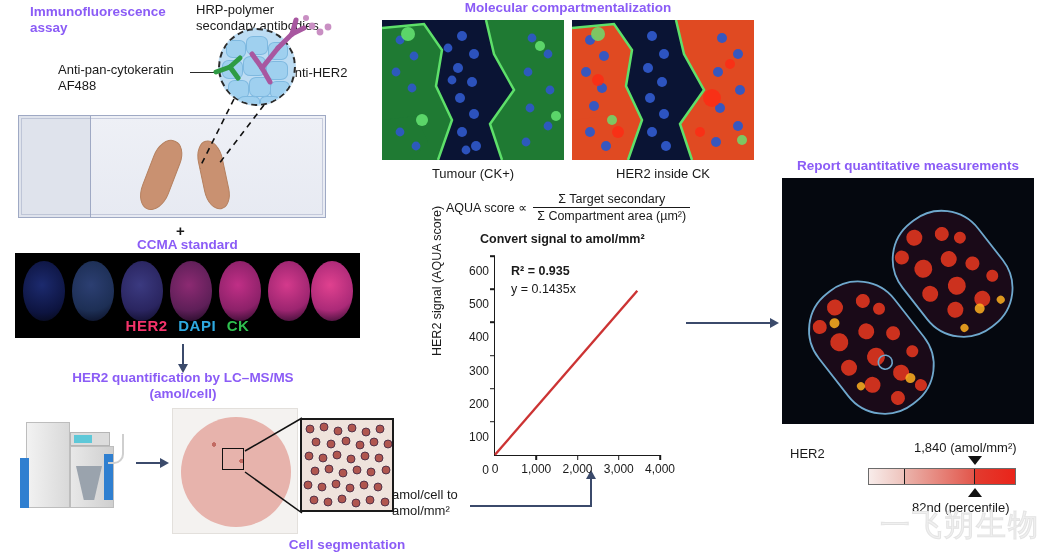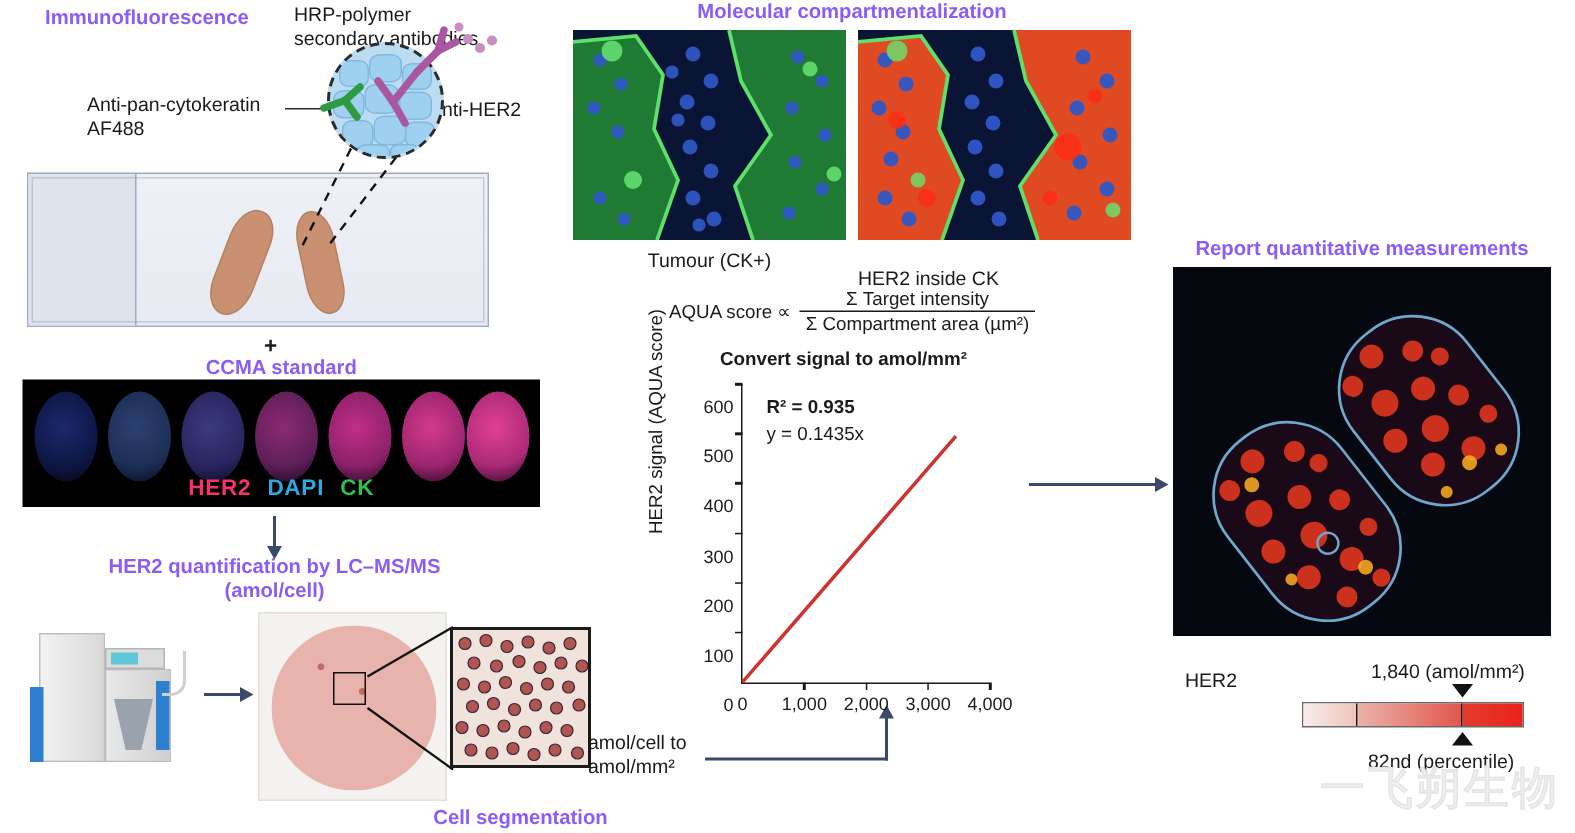--- a/index.html
+++ b/index.html
@@ -180,20 +180,21 @@
     font-family: "DejaVu Sans", sans-serif;
     -webkit-text-stroke: 1px #e4e4e4;
   }
   .leader { position:absolute; background:#2a2a2a; height:1.4px; }
 </style>
 </head>
 <body>
 
 <div class="abs title-bold" style="left:30px; top:4px; width:190px;">
   <div>Immunofluorescence</div>
+  <div>assay</div>
 </div>
 
 <div class="abs label" style="left:196px; top:2px; width:170px;">
   <div>HRP-polymer</div>
   <div>secondary antibodies</div>
 </div>
 
 <div class="abs label" style="left:58px; top:62px; width:150px; text-align:left;">
   <div>Anti-pan-cytokeratin</div>
   <div>AF488</div>
@@ -440,26 +441,26 @@
     </g>
     <g fill="#66e673" opacity="0.8">
       <circle cx="26" cy="14" r="7"></circle>
         <circle cx="40" cy="100" r="5"></circle>
         <circle cx="170" cy="120" r="5"></circle>
     </g>
   </svg>
 </div>
 
 <div class="abs label" style="left:382px; top:166px; width:182px; text-align:center;">Tumour (CK+)</div>
-<div class="abs label" style="left:572px; top:166px; width:182px; text-align:left;margin-top:12px;">HER2 inside CK</div>
+<div class="abs label" style="left:572px; top:166px; width:182px; text-align:center;">HER2 inside CK</div>
 
 <div class="abs" id="formula">
   <span>AQUA score ∝</span>
   <span id="frac">
-    <span class="num" style="display:block;">Σ Target intensity</span>
+    <span class="num" style="display:block;">Σ Target secondary</span>
     <span class="den" style="display:block;">Σ Compartment area (µm²)</span>
   </span>
 </div>
 
 <div class="abs" id="chart-wrap">
   <div id="chart-title" class="abs" style="left:44px; top:0;">Convert signal to amol/mm²</div>
 
   <div id="ylabel">HER2 signal (AQUA score)</div>
 
   <div id="plot">

